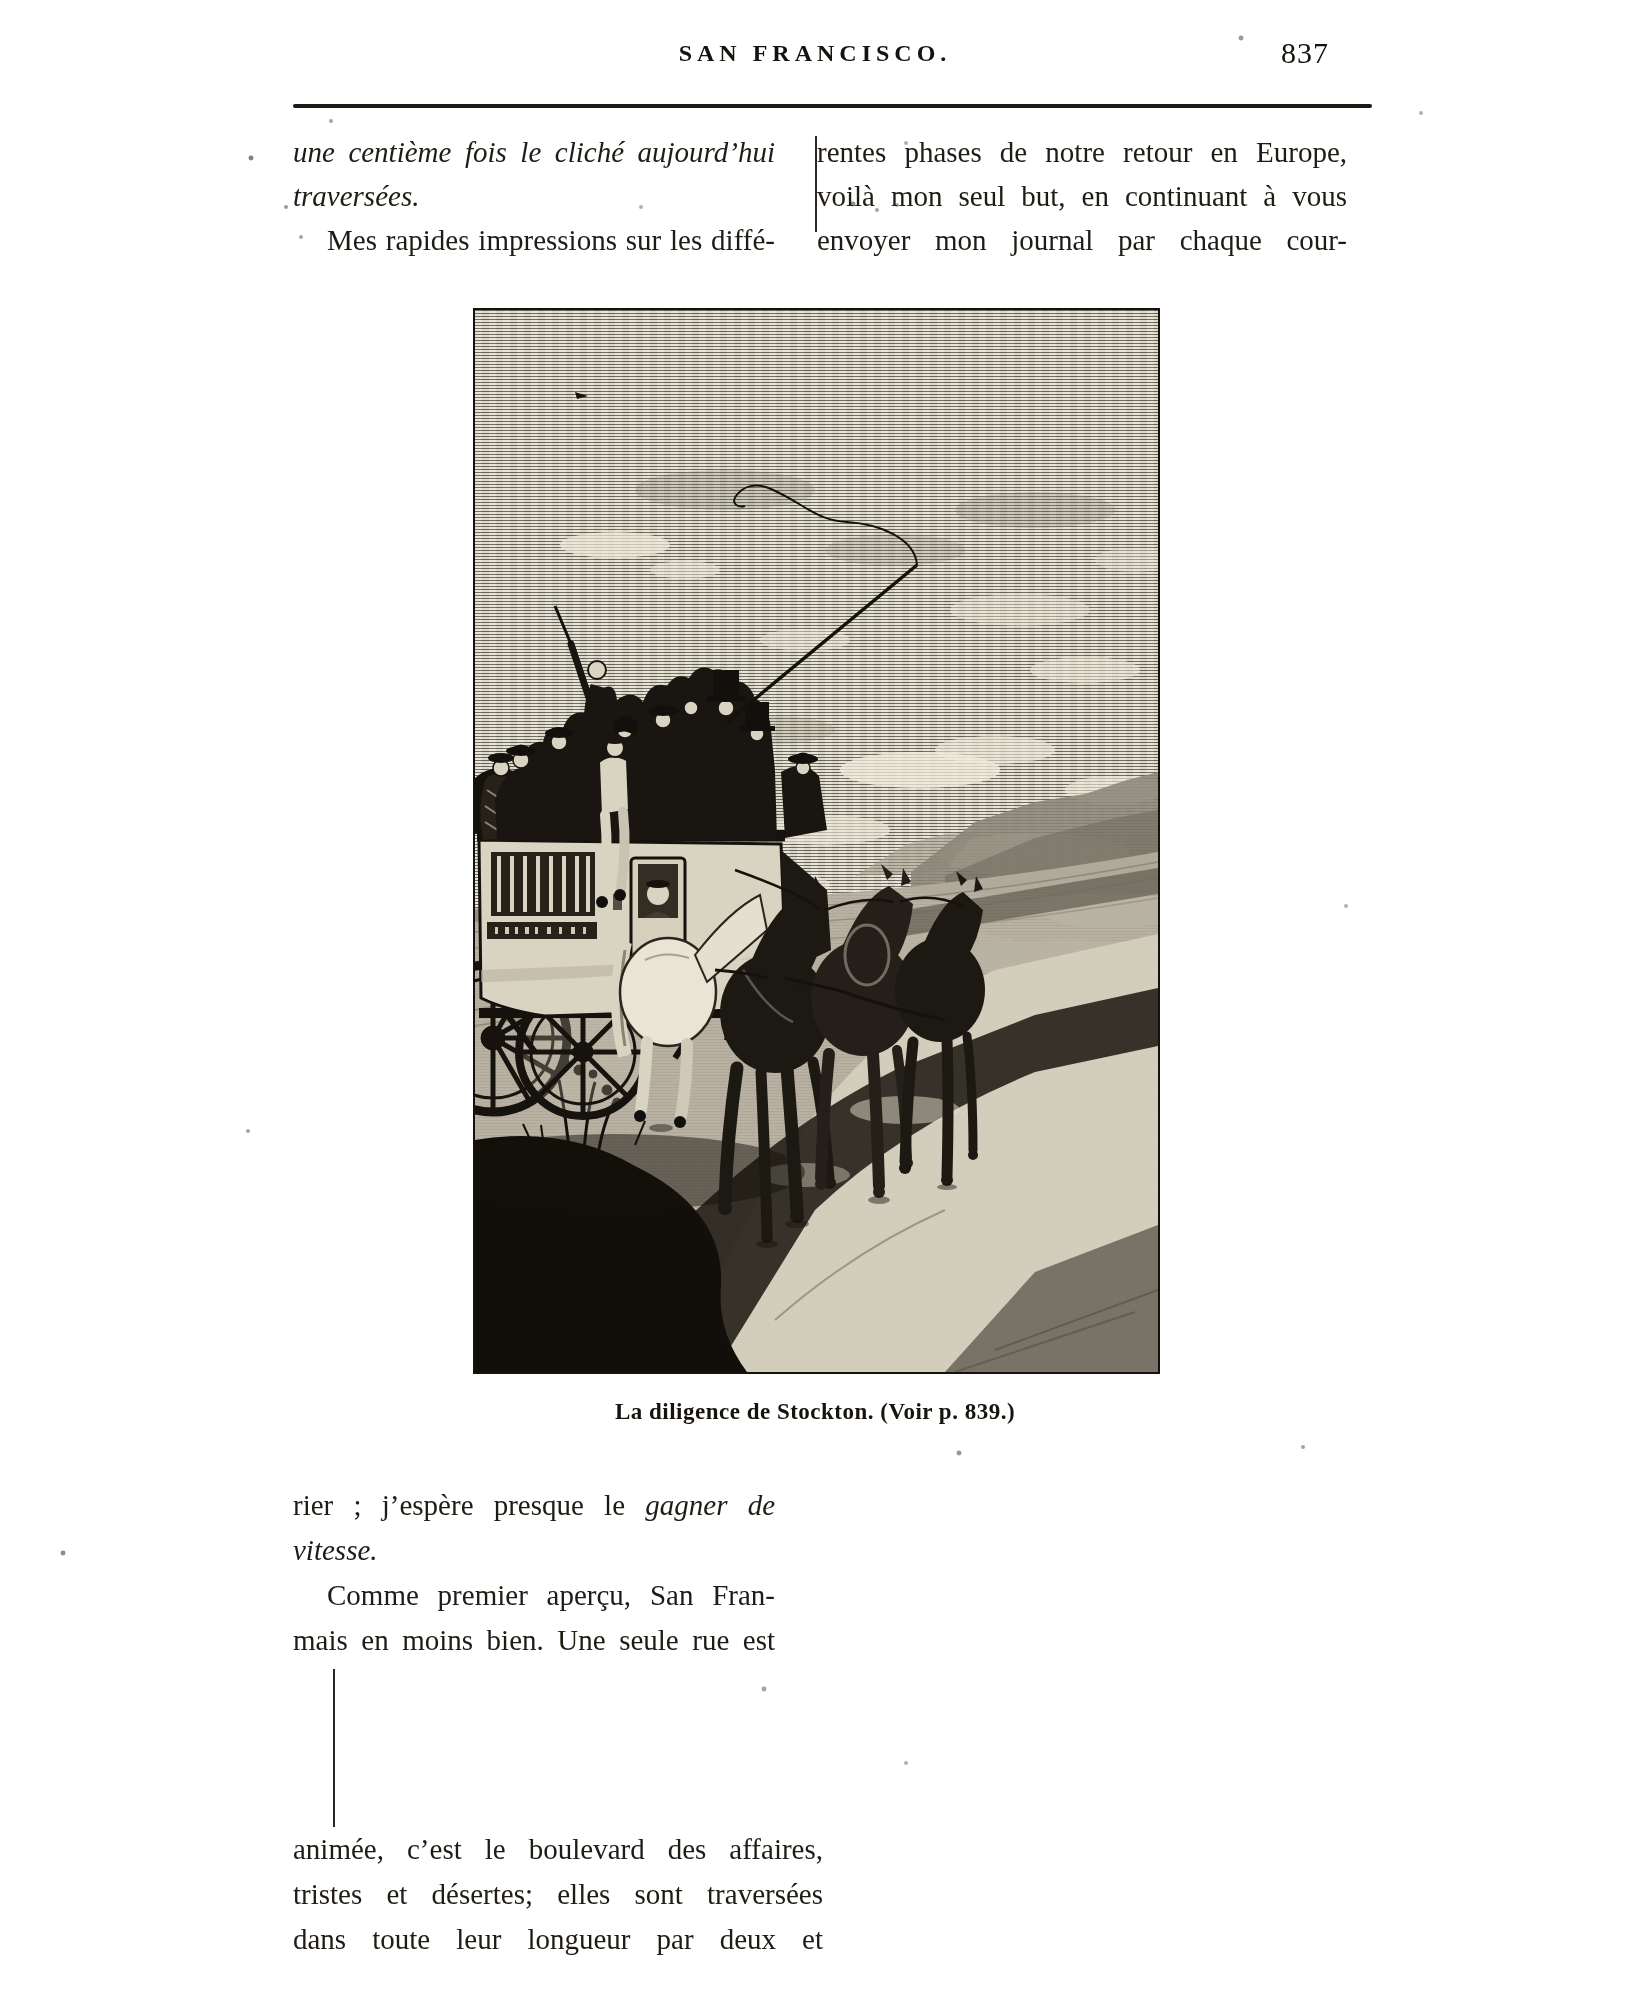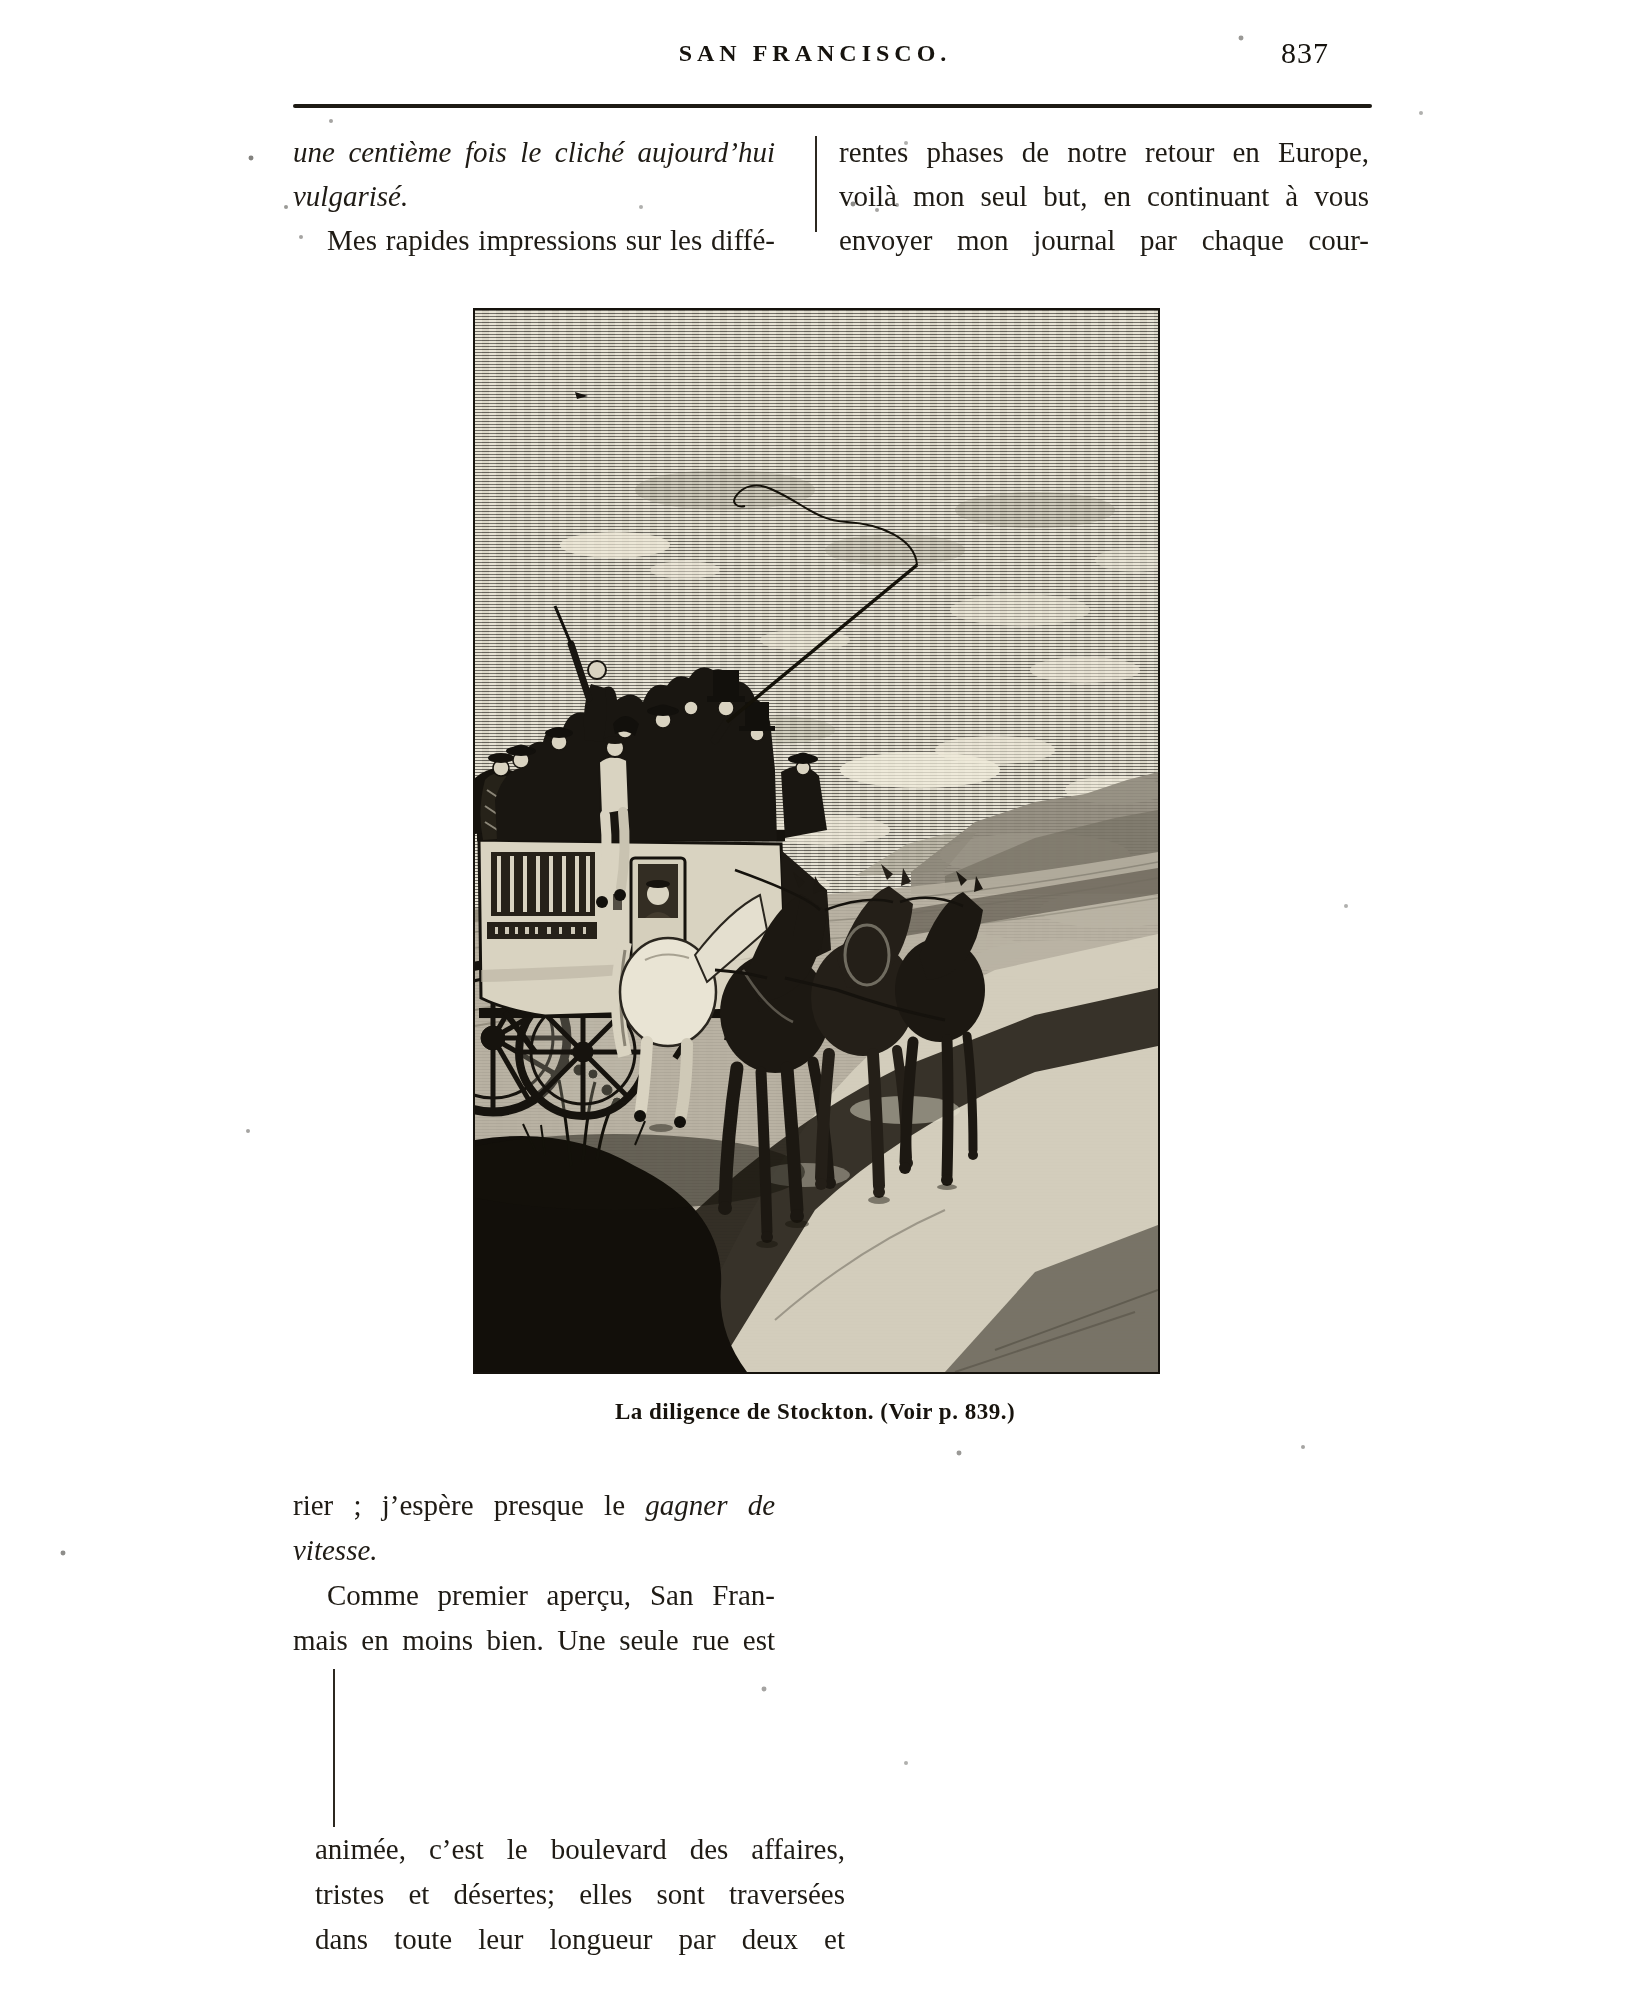--- a/index.html
+++ b/index.html
@@ -17,21 +17,21 @@
   }
   .head-rule{
     position:absolute;left:293px;top:104px;width:1079px;height:4px;
     background:#1d1a14;border-radius:2px;
   }
   
   .cols{position:absolute;left:293px;display:flex;align-items:flex-start;}
   .cols-top{top:130px;width:1080px;}
   .cols-bottom{top:1483px;width:1080px;flex-direction:column;}
   .col-left{width:482px;}
-  .col-right{width:530px;margin-left:22px;}
+  .col-right{width:530px;}
   .col-divider{width:2px;background:#2c2820;margin-left:40px;}
   .col-divider.top{height:96px;margin-top:6px;}
   .col-divider.bottom{height:158px;margin-top:6px;}
   .bline{font-size:29px;line-height:44px;white-space:nowrap;}
   .cols-bottom .bline{line-height:45px;}
   .jline{white-space:normal;text-align:justify;text-align-last:justify;}
   .nline{text-align:left;}
   .it{font-style:italic;}
   .indent{padding-left:34px;}
   
@@ -79,21 +79,21 @@
 
 <div class="page">
 
   <div class="running-title">SAN FRANCISCO.</div>
   <div class="folio">837</div>
   <div class="head-rule"></div>
 
   <div class="cols cols-top">
     <div class="col-left">
       <div class="bline jline it">une centième fois le cliché aujourd’hui</div>
-      <div class="bline nline it">vulgarisé.</div>
+      <div class="bline nline it">traversées.</div>
       <div class="bline jline indent">Mes rapides impressions sur les diffé-</div>
     </div>
     <div class="col-divider top"></div>
     <div class="col-right">
       <div class="bline jline">rentes phases de notre retour en Europe,</div>
       <div class="bline jline">voilà mon seul but, en continuant à vous</div>
       <div class="bline jline">envoyer mon journal par chaque cour-</div>
     </div>
   </div>
 

